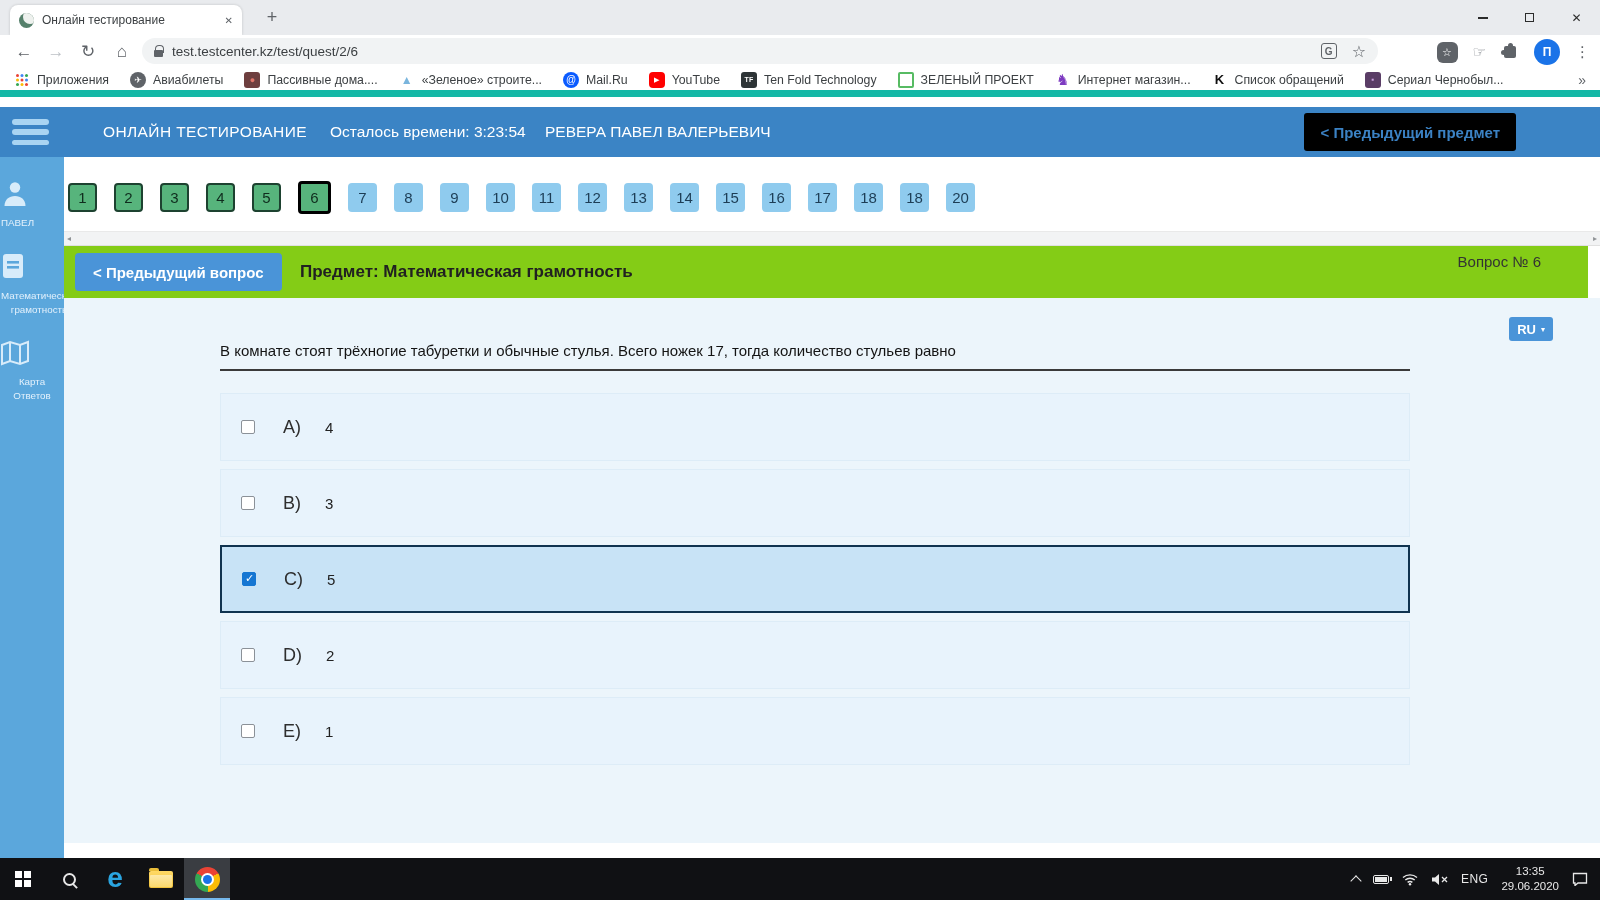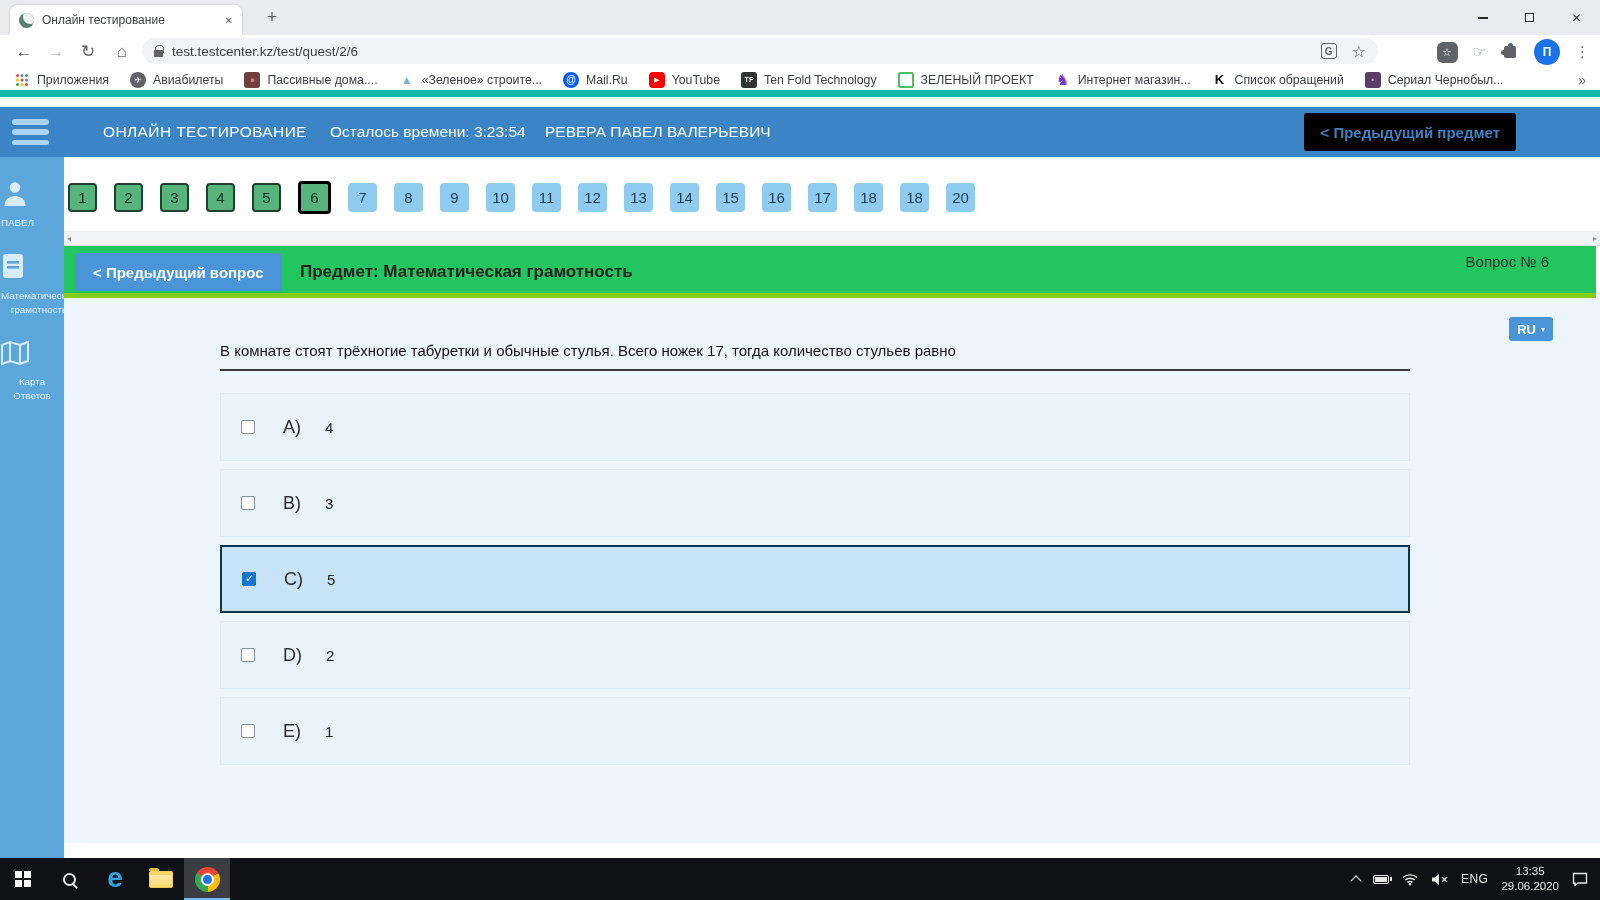--- a/index.html
+++ b/index.html
@@ -75,21 +75,21 @@
 
 .numbers-zone{position:absolute;left:64px;top:157px;right:0;height:74px;background:#fff}
 .numbers{position:absolute;left:4px;top:24px;display:flex;gap:17px;align-items:center}
 .qnum{width:29px;height:29px;border-radius:4px;font-size:15px;display:flex;align-items:center;justify-content:center;border:none;font-family:inherit}
 .qnum.answered{background:#57b47c;border:2px solid #1d4230;color:#0f2c1d}
 .qnum.current{background:#57b47c;border:3px solid #000;width:33px;height:33px;color:#0f2c1d}
 .qnum.default{background:#8fcbee;color:#1d3d55}
 
 .hscroll{position:absolute;left:64px;top:231px;right:0;height:15px;background:#f2f3f4;border-top:1px solid #e9e9e9;border-bottom:1px solid #e0e0e0;display:flex;align-items:center;justify-content:space-between;padding:0 3px;color:#8f9396;font-size:8px}
 
-.qheader{position:absolute;left:64px;top:246px;right:4px;height:52px;background:#22c55e;border-bottom:5px solid #84cc16}
+.qheader{position:absolute;left:64px;top:246px;right:12px;height:52px;background:#84cc16;border-bottom:1px solid #84cc16}
 .btn-blue{background:#4a94d8;color:#fff;font-weight:700;font-size:15px;border:none;border-radius:4px;height:38px;padding:0 18px;display:flex;align-items:center;white-space:nowrap;font-family:inherit}
 .prev-q{position:absolute;left:11px;top:7px}
 .subject{position:absolute;left:236px;top:0;line-height:52px;font-size:17px;font-weight:700;color:#212121;white-space:nowrap}
 .qh-right{position:absolute;right:47px;top:7px;display:flex;align-items:center;gap:23px}
 .qnum-label{font-size:15px;color:#333;white-space:nowrap}
 
 .content{position:absolute;left:64px;top:298px;right:0;height:545px;background:#ecf5fb}
 .lang-btn{position:absolute;top:19px;right:47px;height:24px;background:#4a94d8;color:#fff;font-size:13px;font-weight:700;border-radius:3px;display:flex;align-items:center;gap:5px;padding:0 8px}
 .lang-caret{font-size:8px}
 .question-text{position:absolute;left:156px;top:44px;width:1190px;font-size:15px;color:#141414;padding-bottom:10px;border-bottom:2px solid #3a3a3a}

